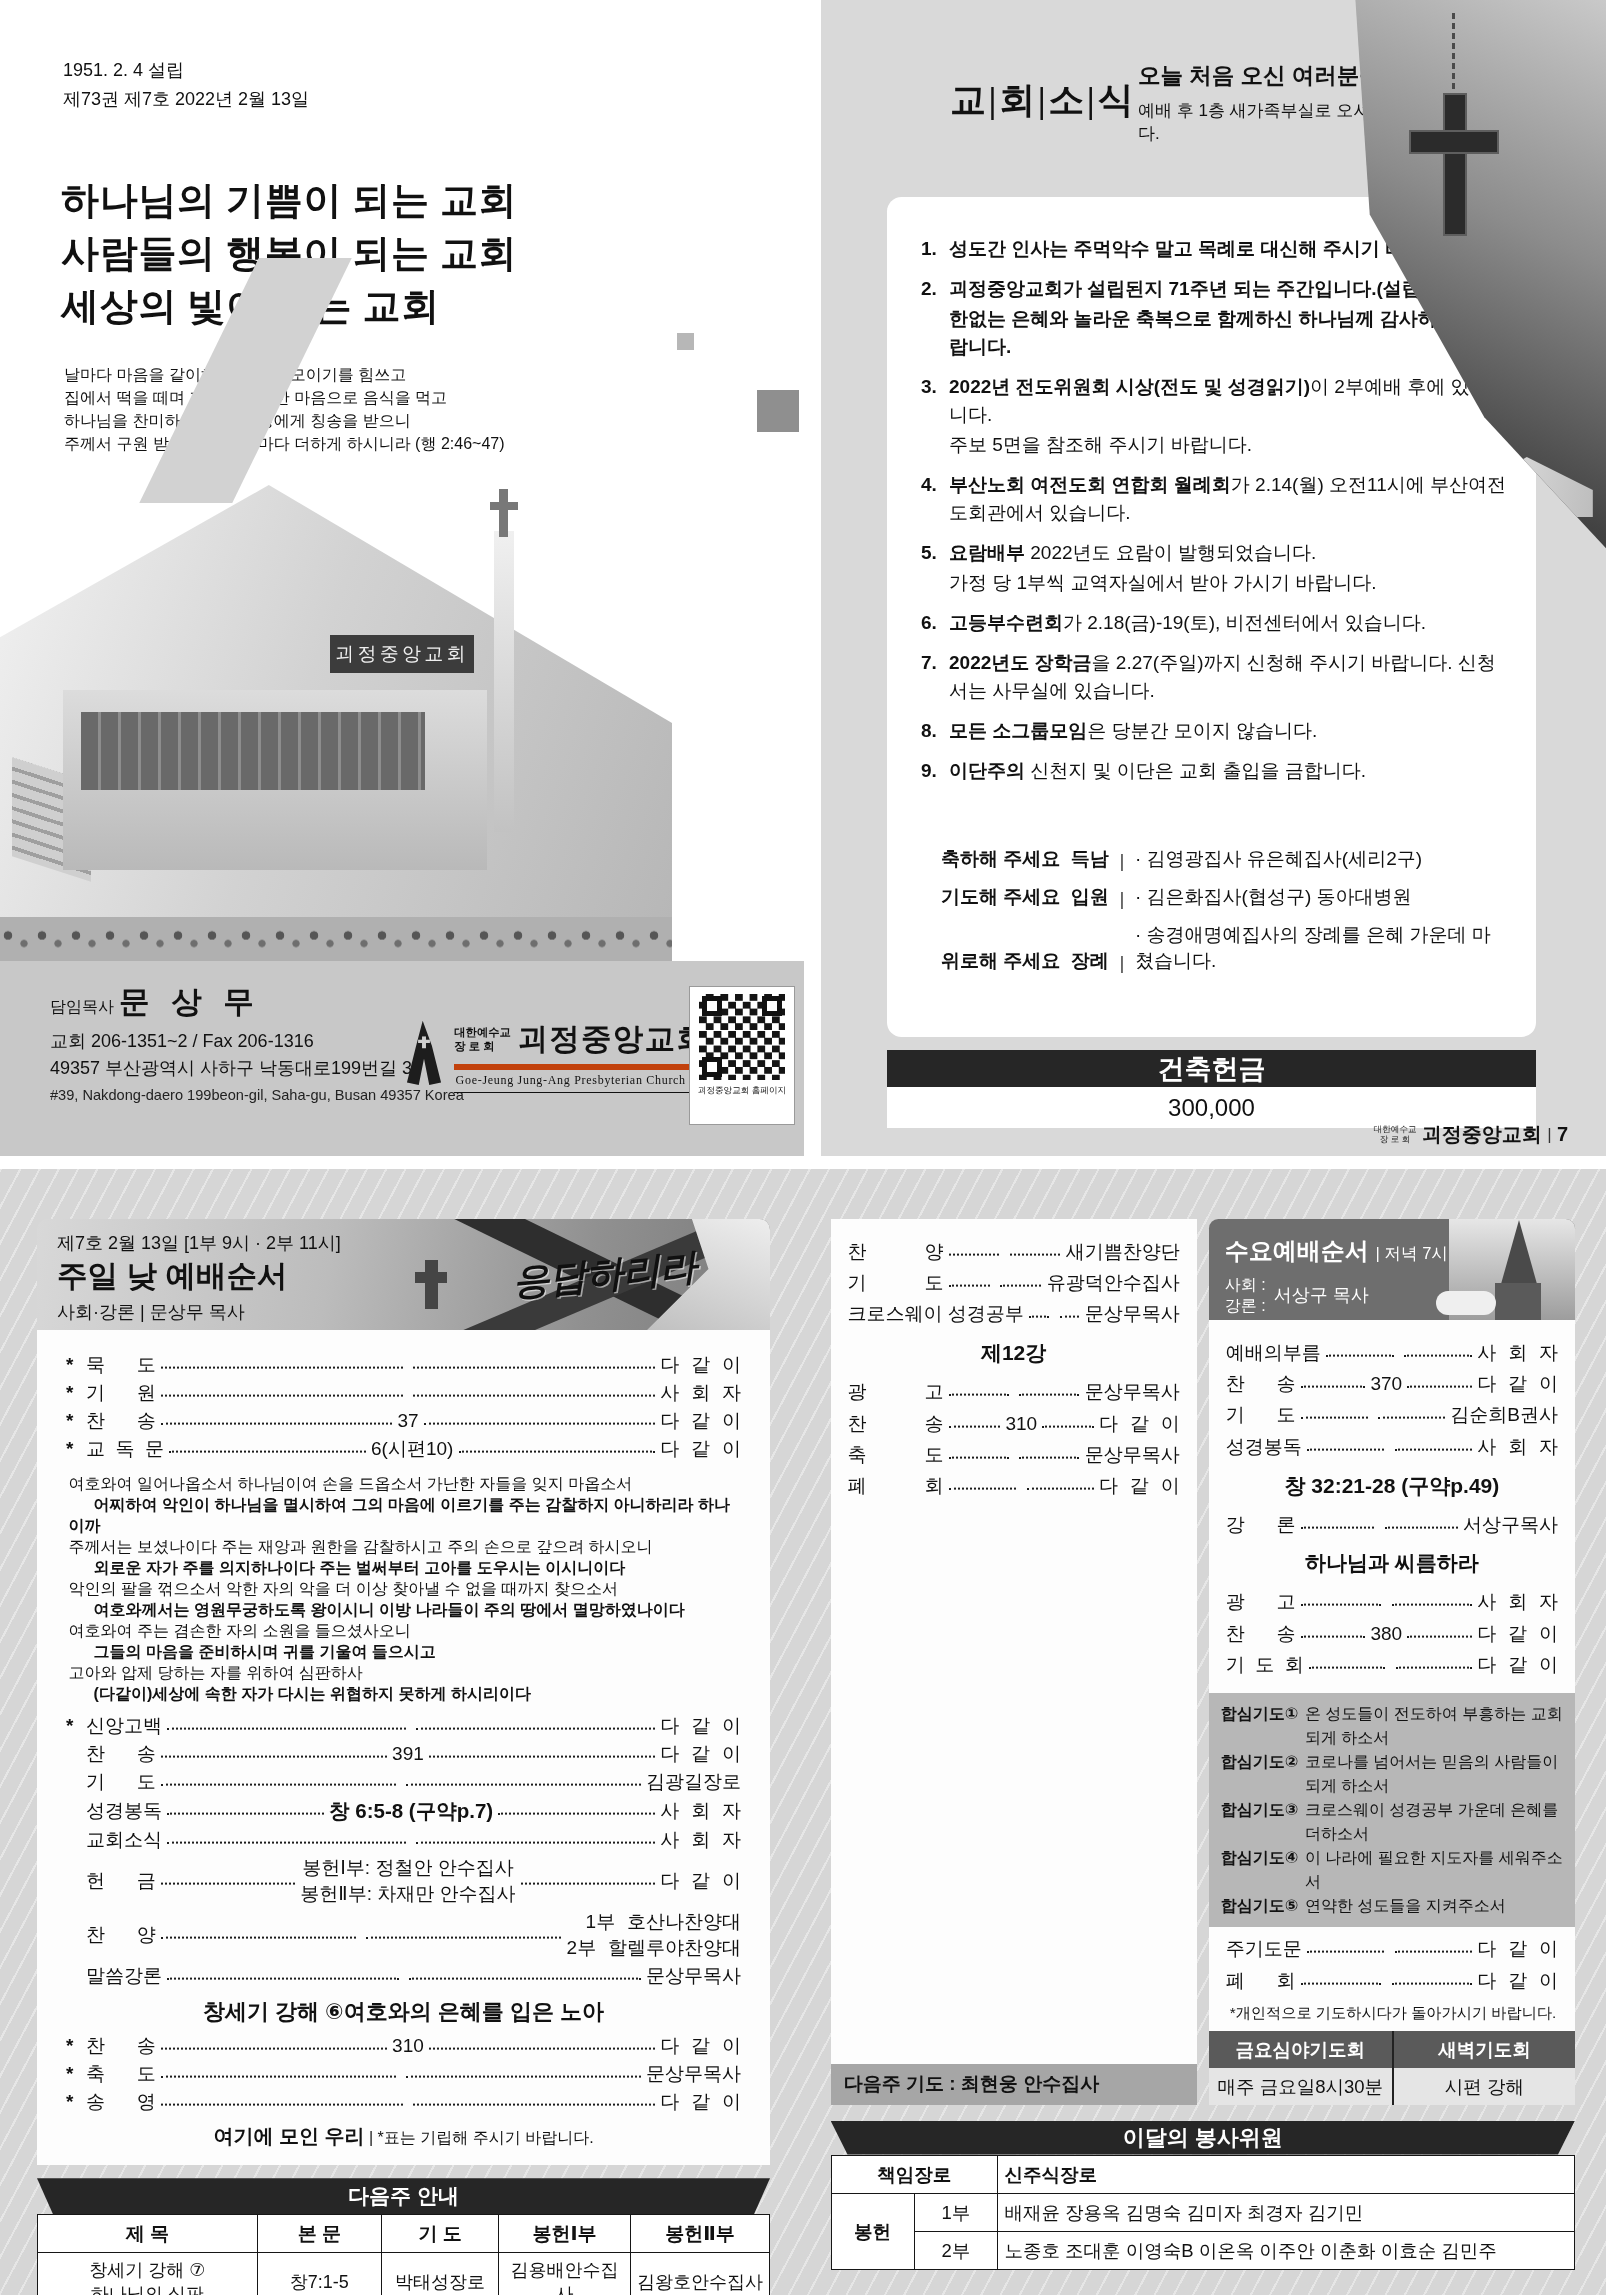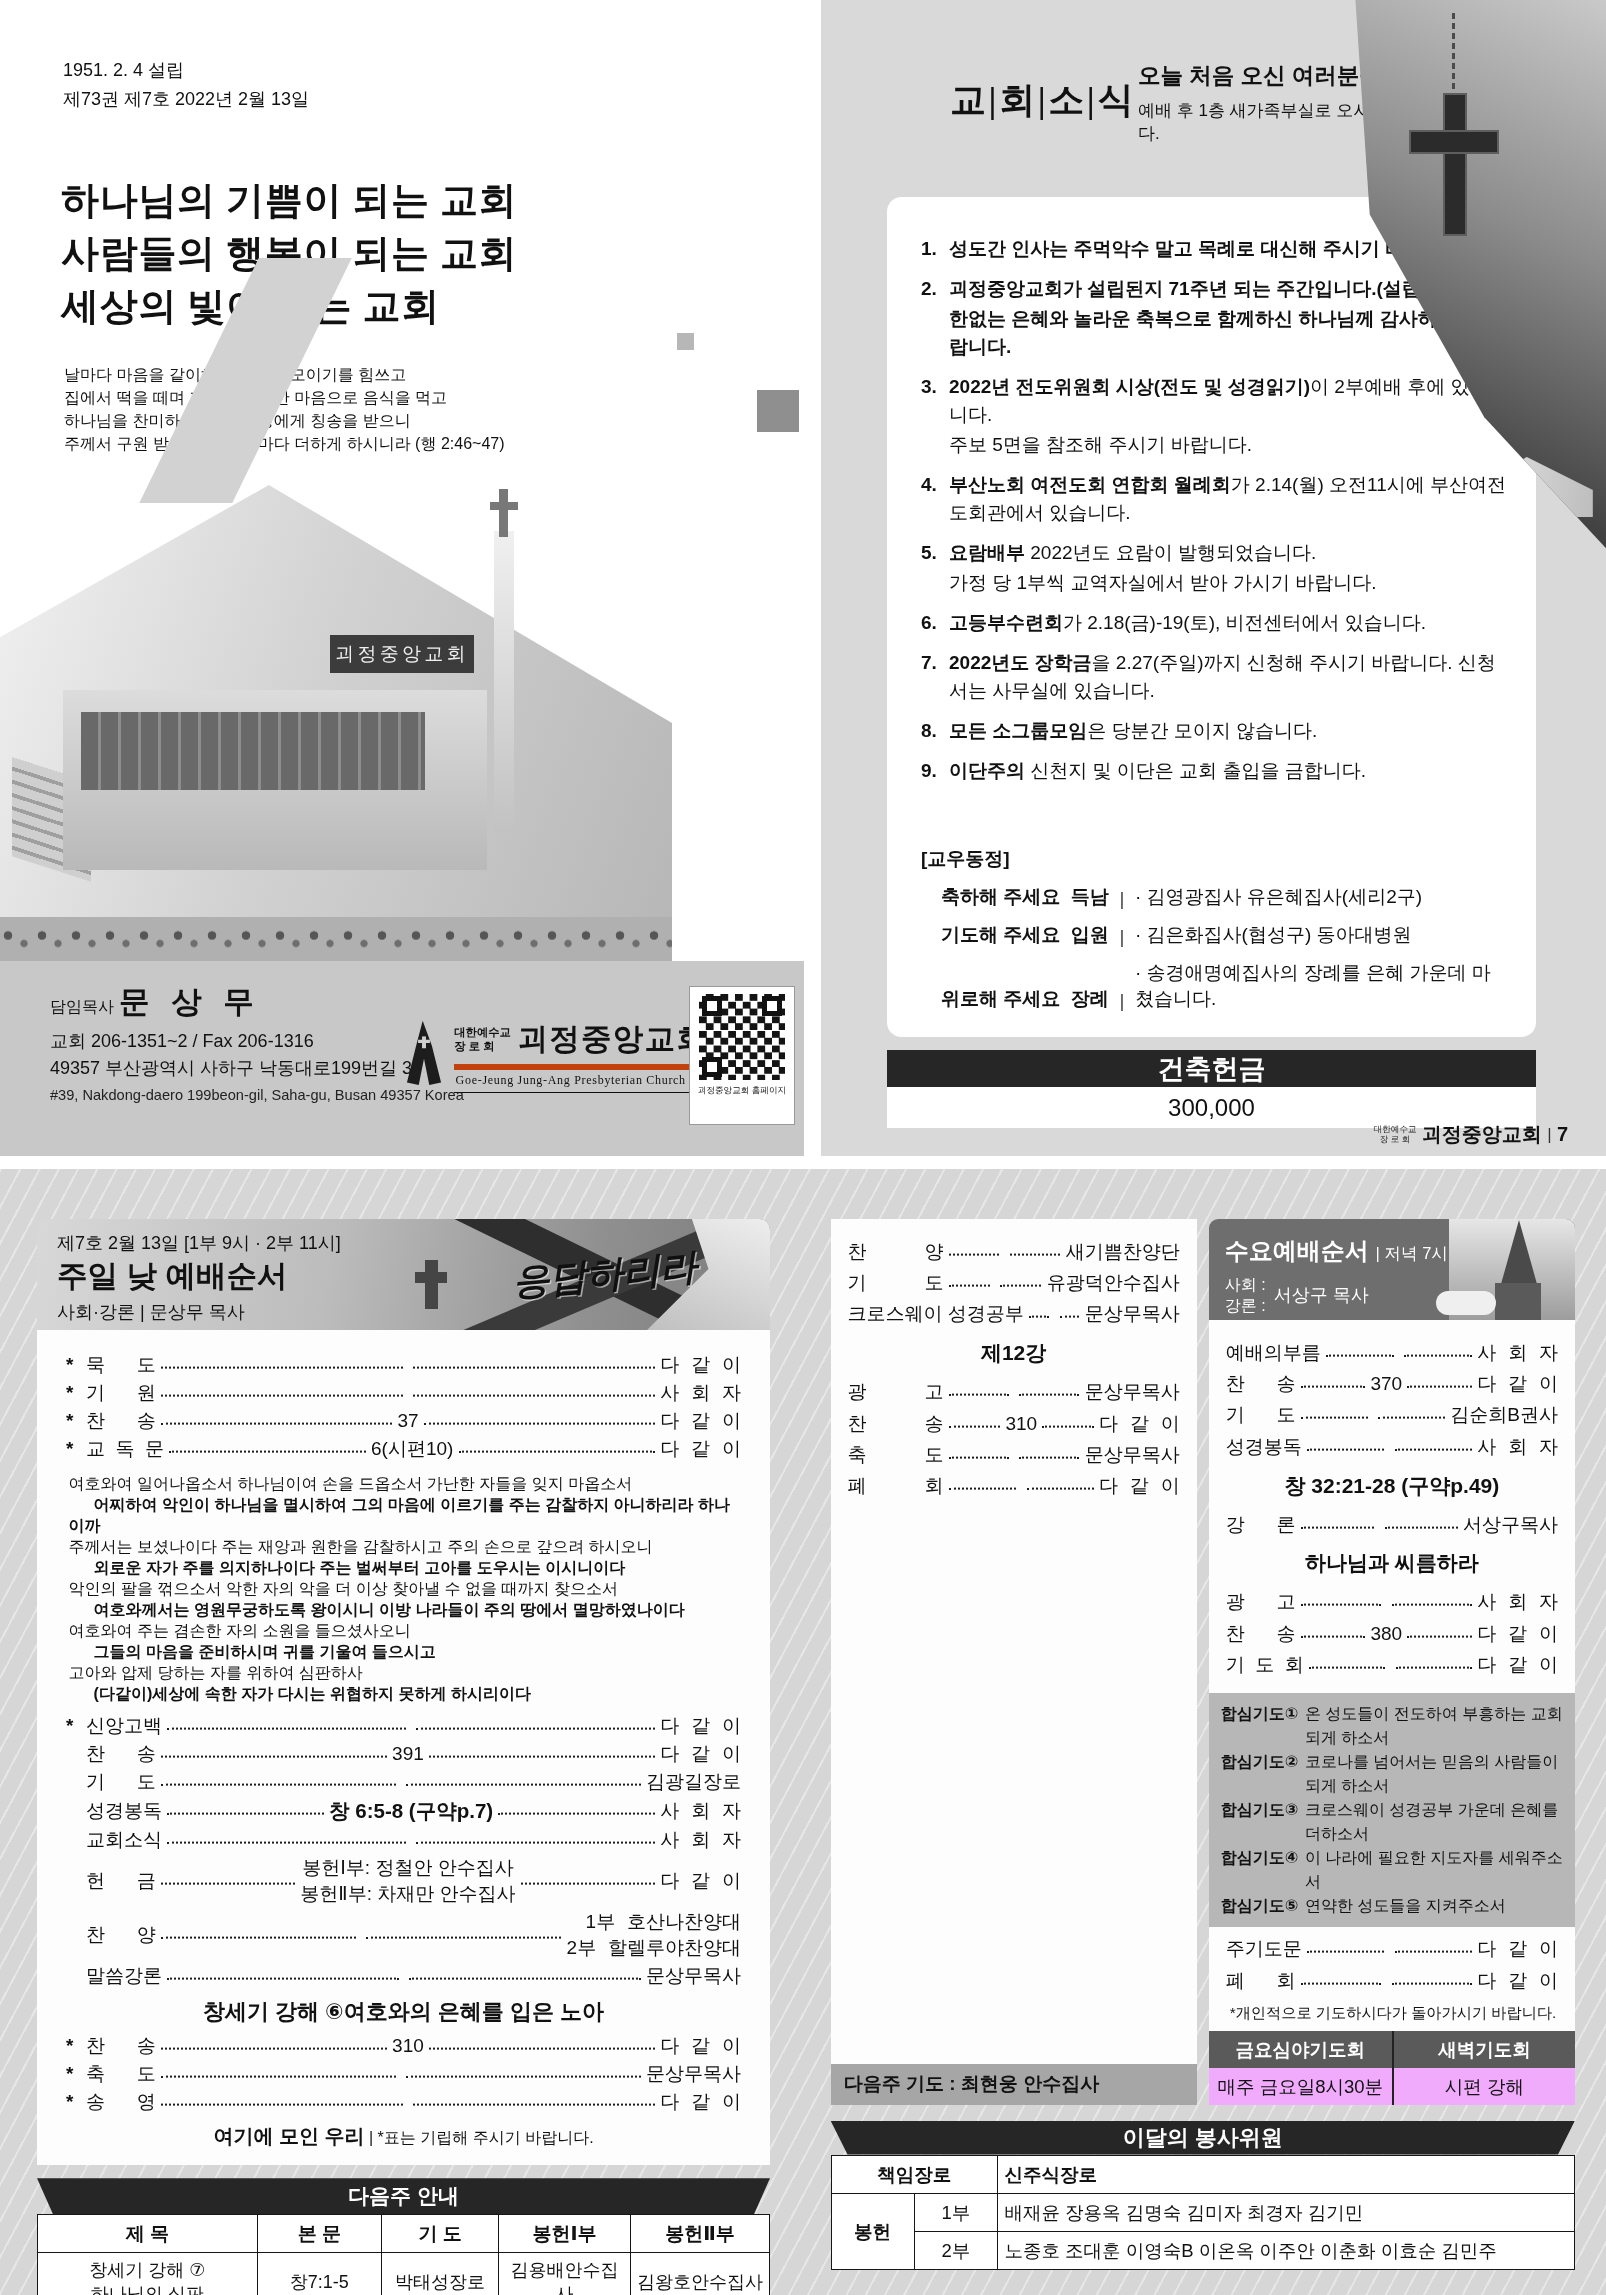--- a/index.html
+++ b/index.html
@@ -133,21 +133,21 @@
   .ctit{font-size:21px;margin:6.6px 0;}
   .prbox{background:#b7b7b7;margin:9.3px -17px 4px;padding:9.3px 12px;font-size:16px;line-height:24px;}
   .pr{display:flex;}
   .prk{font-weight:bold;margin-right:6.6px;flex:none;}
   .note3{font-size:15.2px;margin:4px 0 6.6px 4px;}
   .npbar{margin-top:auto;margin-left:-17px;margin-right:-17px;background:#a6a6a6;padding:7.3px 13.2px;font-size:19px;font-weight:bold;color:#111;}
   .npbar.lighter{background:#b3b3b3;margin-top:2.6px;}
   .fri{display:grid;grid-template-columns:1fr 1fr;margin:0 -17px;}
   .fri div{padding:6px 0;text-align:center;font-size:18.5px;}
   .fh{background:#5a5a5a;color:#fff;font-weight:bold;}
-  .fv{background:#f0abfc;}
+  .fv{background:#e5e5e5;}
   .fri .c2{border-left:2px solid #222;}
   .vols{margin-top:16px;}
   .vtbar{height:34px;background:#262626;color:#fff;font-size:22px;font-weight:bold;display:flex;align-items:center;justify-content:center;clip-path:polygon(0 0,100% 0,calc(100% - 17px) 100%,17px 100%);}
   table.vt{width:100%;border-collapse:collapse;background:#fff;font-size:18.5px;}
   table.vt td{border:1.3px solid #161616;padding:6px 6.6px;}
   td.gc{width:69px;text-align:center;font-weight:bold;}
   td.pc{width:69px;text-align:center;}
   td.nc{text-align:left;padding-left:14.6px;}
   td.chief{font-weight:bold;padding-left:14.6px;}
 </style>
@@ -308,21 +308,20 @@
           <div class="ann">
             <span class="num">9.</span>
             <div class="atxt">
               <span class="ab">이단주의</span><span> 신천지 및 이단은 교회 출입을 금합니다.</span>
               
             </div>
           </div>
         </div>
 
       <div class="dong">
-        <div class="dgl">[교우동정]</div>
         <div>
 
             <div class="dgr">
               <span class="dgk">축하해 주세요  득남</span>
               <span class="dgsep">|</span>
               <span class="dgv">· 김영광집사 유은혜집사(세리2구)</span>
             </div>
 
             <div class="dgr">
               <span class="dgk">기도해 주세요  입원</span>

